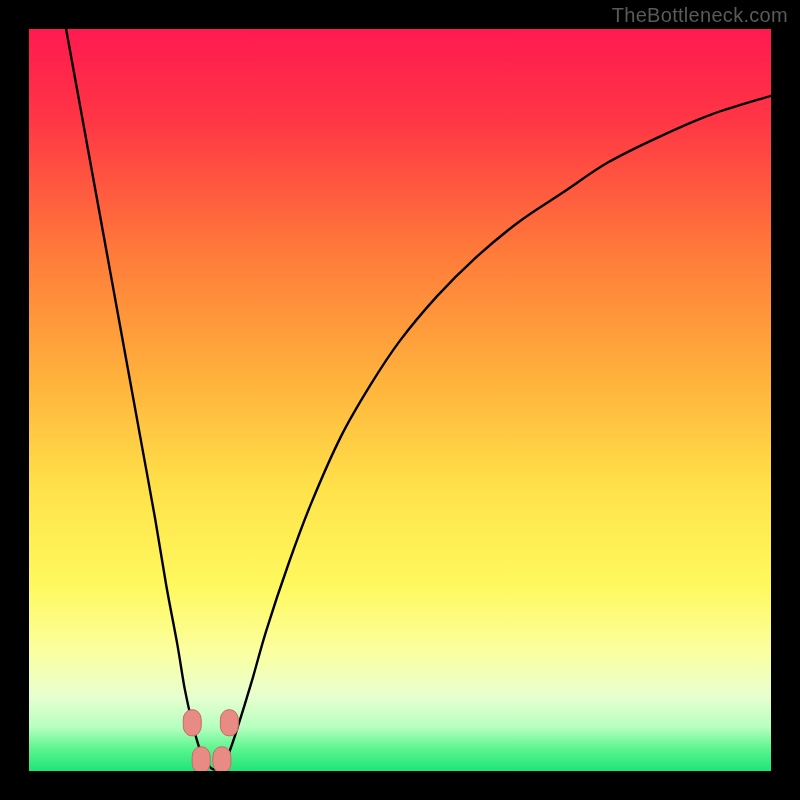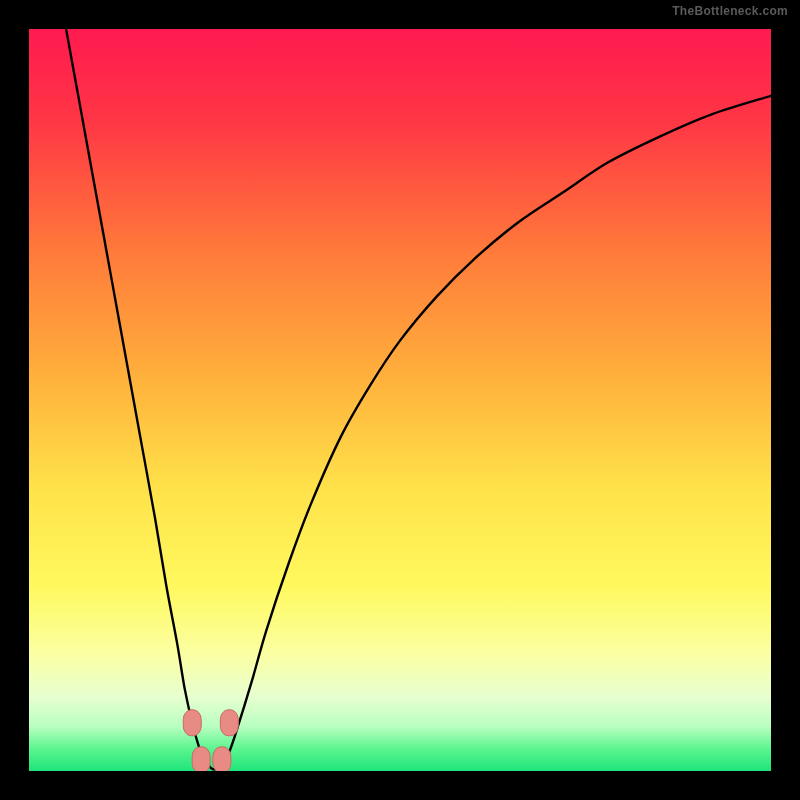--- a/index.html
+++ b/index.html
@@ -14,22 +14,22 @@
     width: 800px;
     height: 800px;
     background: #000000;
     position: relative;
   }
   .watermark {
     position: absolute;
     top: 4px;
     right: 12px;
     color: #5a5a5a;
-    font-size: 12px;
-    font-weight: 700;
+    font-size: 20px;
+    font-weight: 400;
     letter-spacing: 0.3px;
     z-index: 10;
   }
   .plot {
     position: absolute;
     left: 29px;
     top: 29px;
     width: 742px;
     height: 742px;
   }

